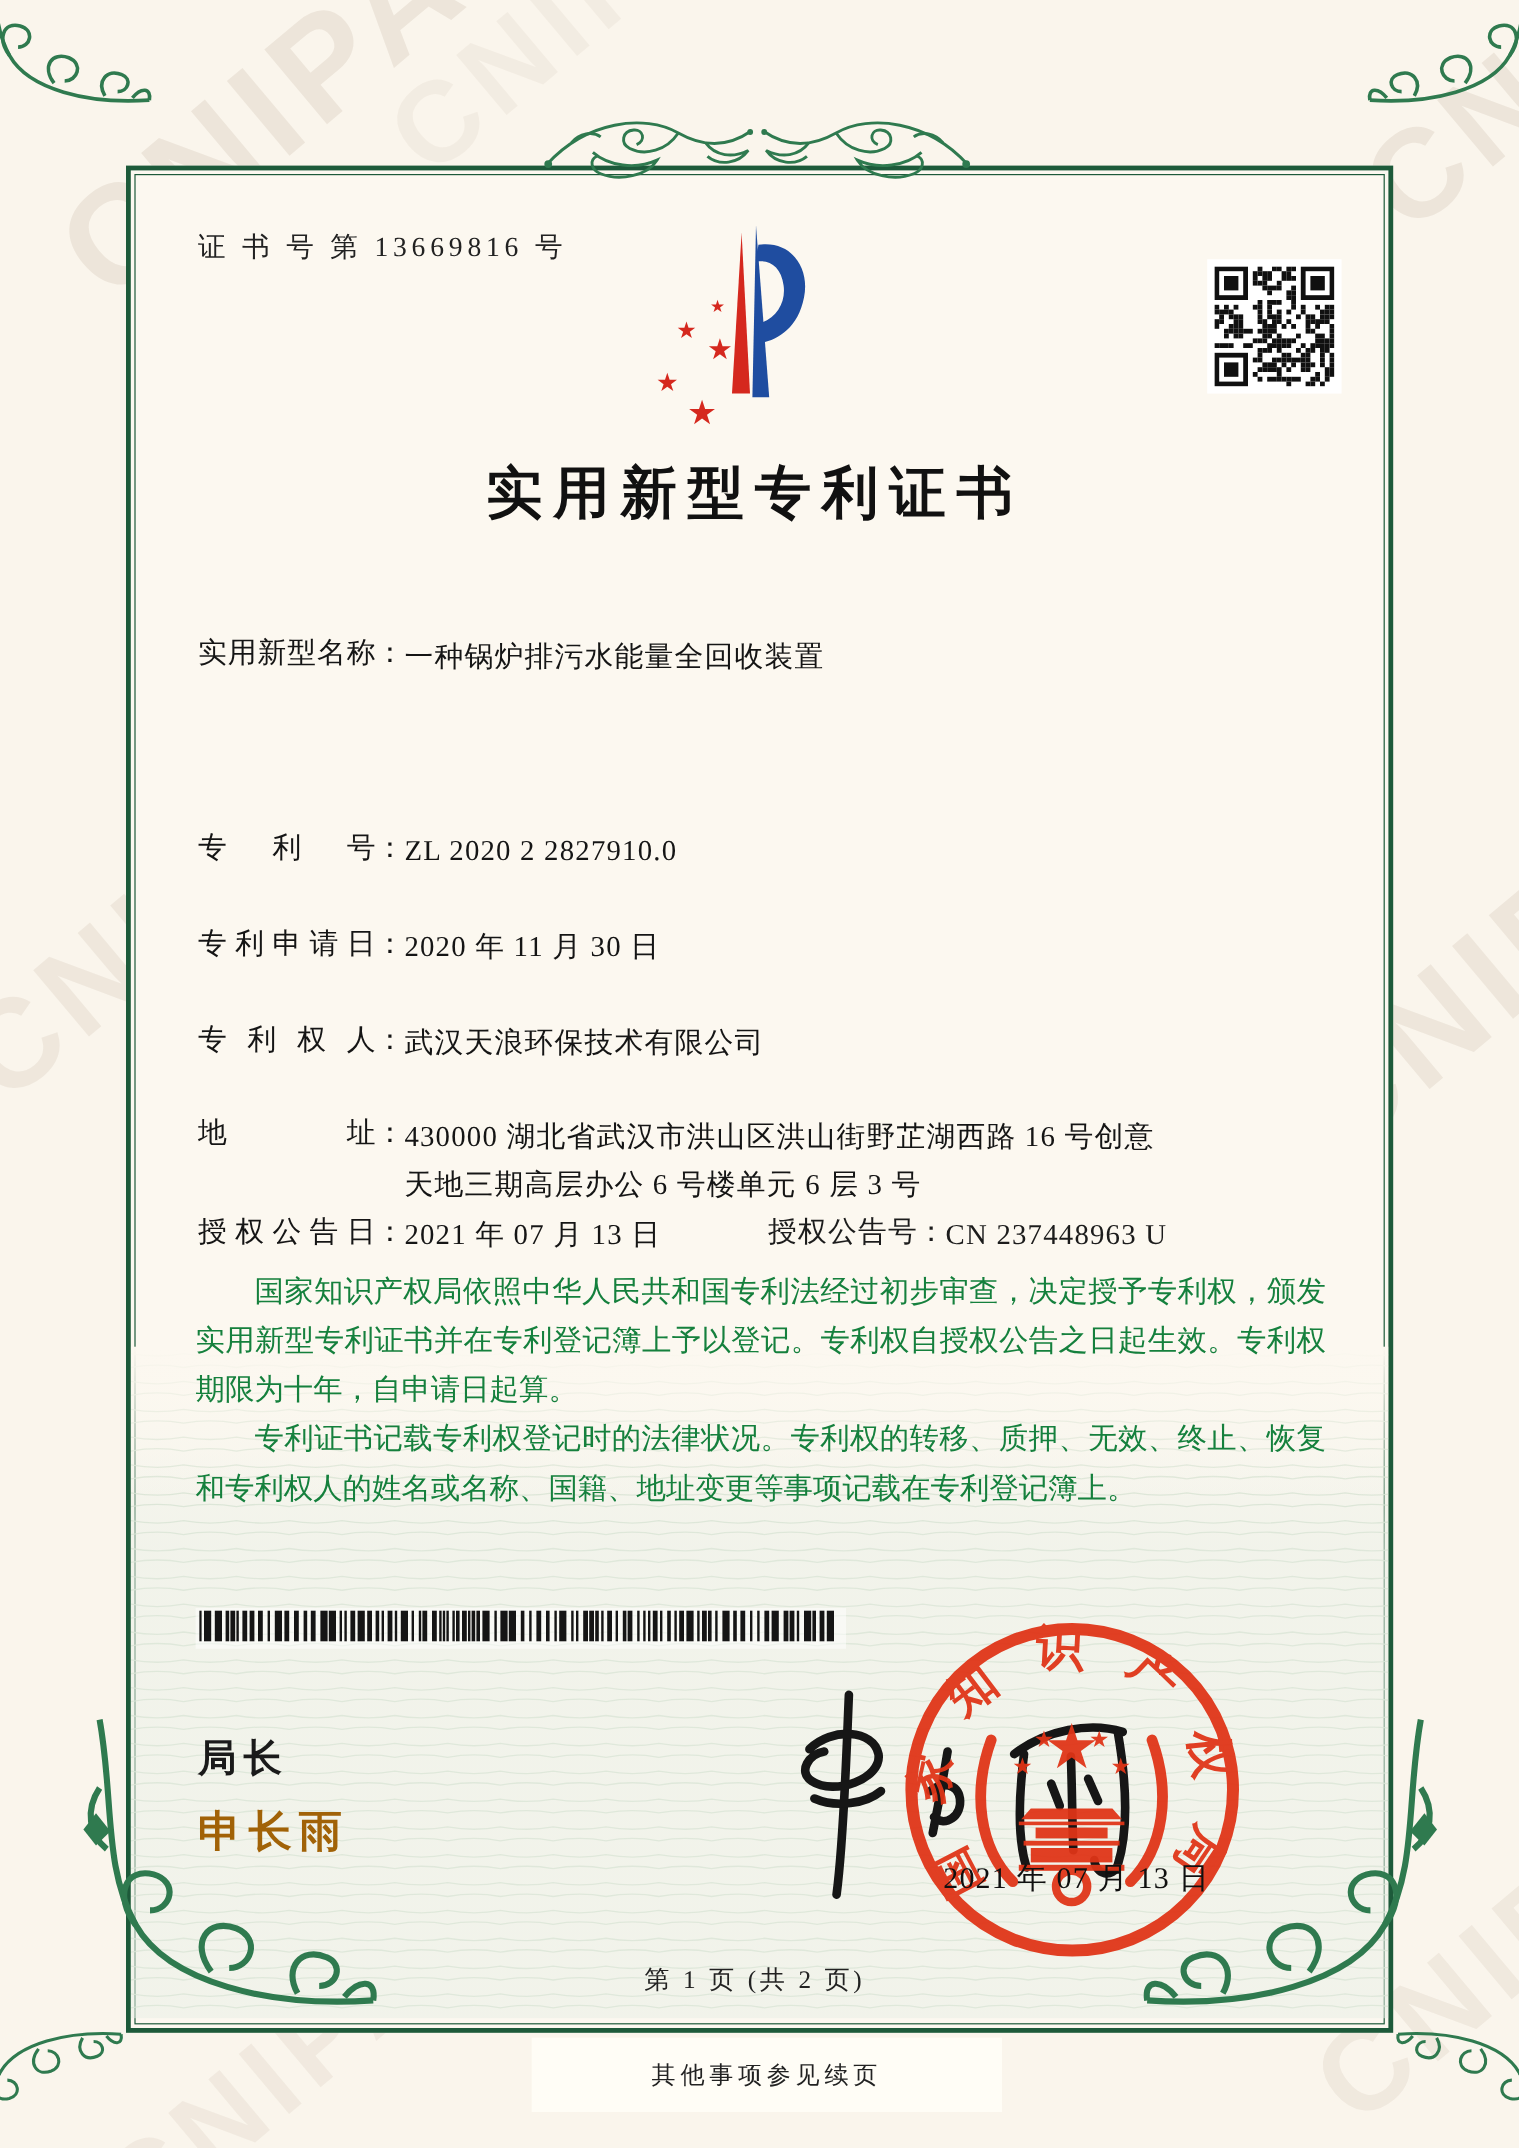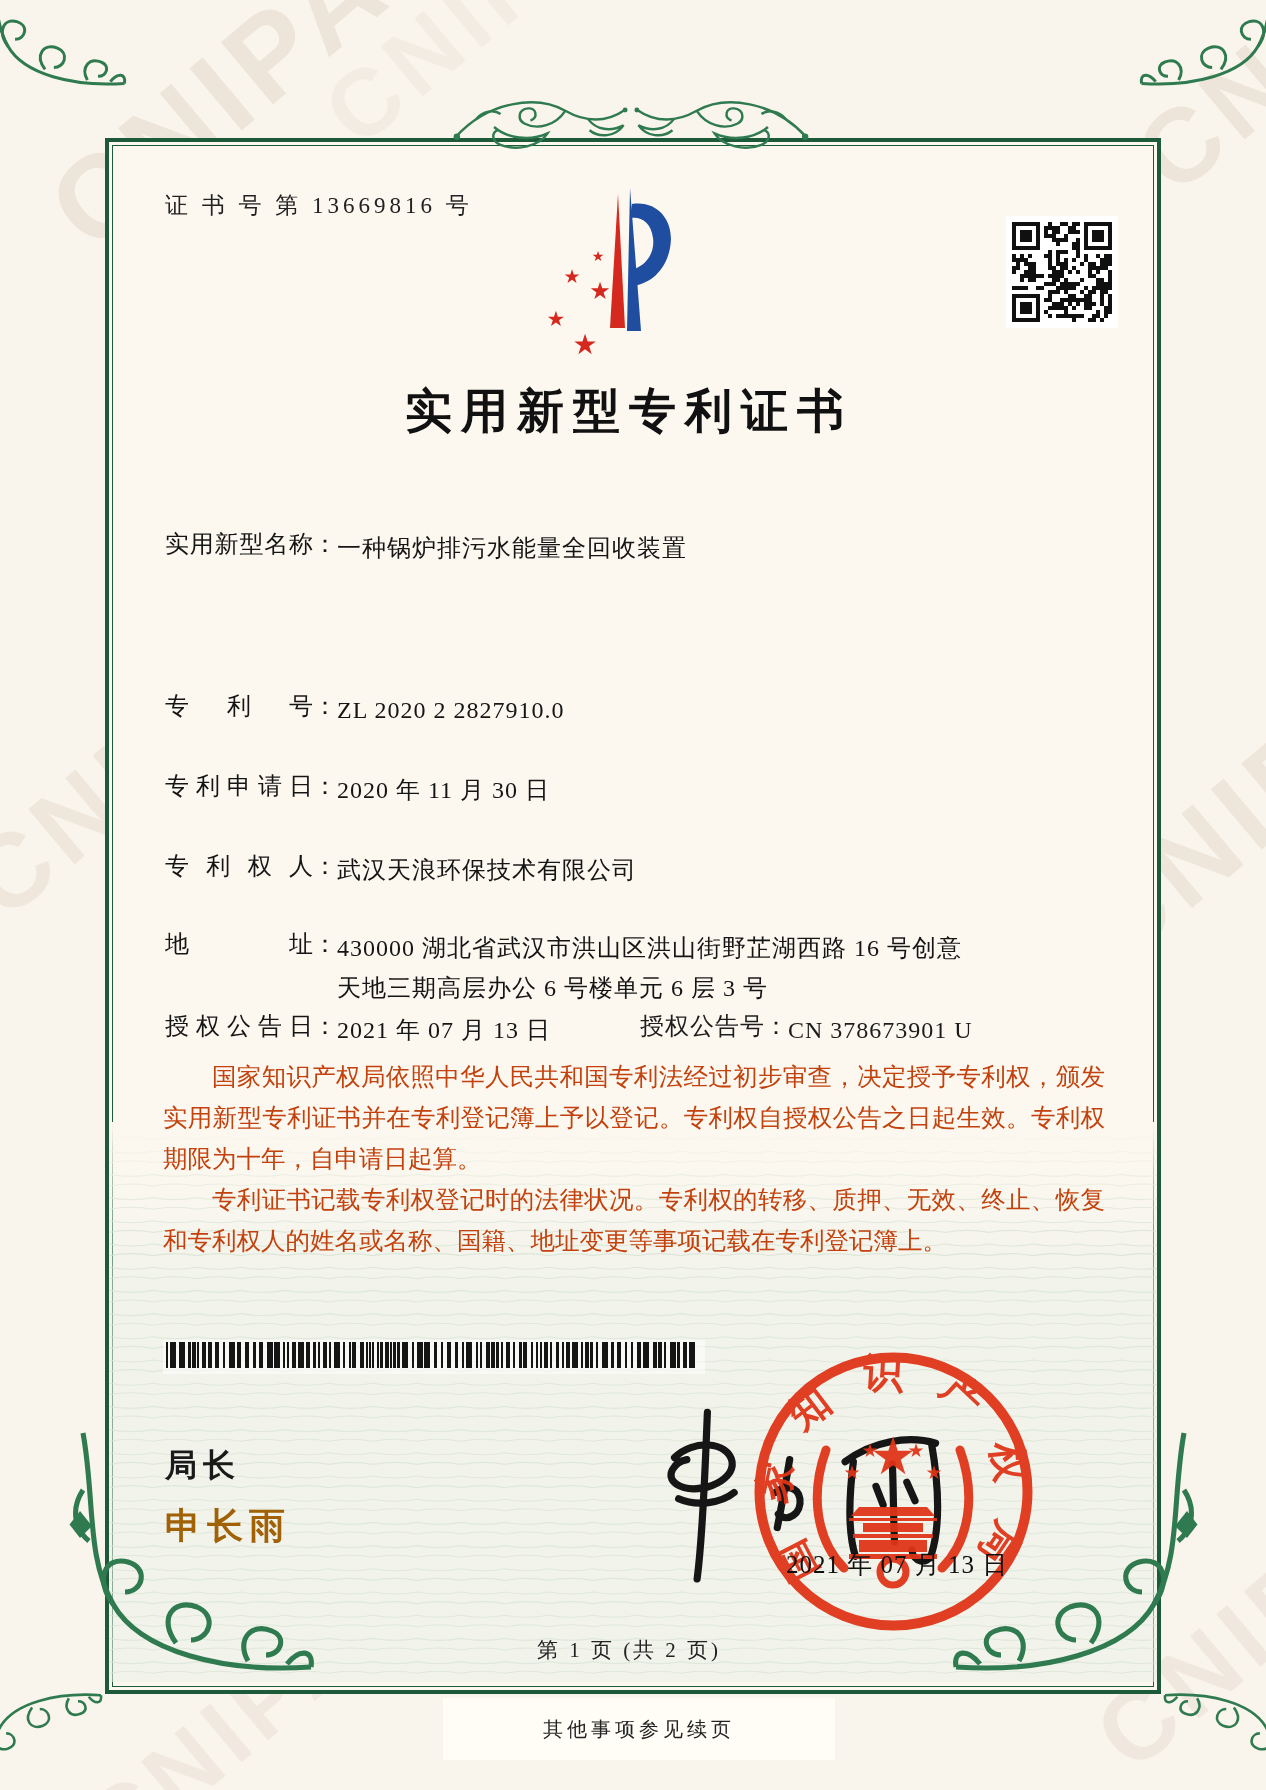--- a/index.html
+++ b/index.html
@@ -43,21 +43,21 @@
   .row{position:absolute;left:165px;font-size:24px;color:#151515;white-space:nowrap;}
   .flabel{display:inline-block;width:148px;text-align:justify;text-align-last:justify;
     vertical-align:top;}
   .colon{display:inline-block;vertical-align:top;}
   .fvalue{display:inline-block;vertical-align:top;letter-spacing:1px;white-space:pre-line;
     max-width:800px;line-height:40px;}
   .row2{position:absolute;left:640px;font-size:24px;white-space:nowrap;}
   .row2 .flabel{width:124px;}
   
   .body-text{position:absolute;left:163px;top:1056px;width:942px;font-size:24.5px;
-    line-height:41px;text-align:justify;color:#c2410c;}
+    line-height:41px;text-align:justify;color:#15803d;}
   .body-text p{margin:0;text-indent:2em;}
   
   .barcode{position:absolute;left:163px;top:1340px;width:536px;height:30px;
     background:rgba(255,255,255,.5);padding:2px 3px;}
   
   .signer-title{position:absolute;left:165px;top:1444px;font-size:32px;font-weight:600;
     letter-spacing:6px;font-family:"Liberation Sans","DejaVu Sans",sans-serif;color:#1a1a1a;}
   .signer-name{position:absolute;left:165px;top:1502px;font-size:36px;font-weight:600;
     letter-spacing:6px;font-family:Liberation Sans, sans-serif;color:#a16207;}
   .signature{position:absolute;left:628px;top:1398px;}
@@ -466,21 +466,21 @@
     <span class="flabel">专利权人</span><span class="colon">：</span><span class="fvalue">武汉天浪环保技术有限公司</span>
   </div>
   <div class="row" style="top:928px">
     <span class="flabel">地址</span><span class="colon">：</span><span class="fvalue">430000  湖北省武汉市洪山区洪山街野芷湖西路 16 号创意
 天地三期高层办公 6 号楼单元 6 层 3 号</span>
   </div>
   <div class="row" style="top:1010px">
     <span class="flabel">授权公告日</span><span class="colon">：</span><span class="fvalue">2021 年 07 月 13 日</span>
   </div>
   <div class="row2" style="top:1010px">
-    <span class="flabel">授权公告号</span><span class="colon">：</span><span class="fvalue">CN 378673901 U</span>
+    <span class="flabel">授权公告号</span><span class="colon">：</span><span class="fvalue">CN 237448963 U</span>
   </div>
 
   <div class="body-text">
     <p>国家知识产权局依照中华人民共和国专利法经过初步审查，决定授予专利权，颁发实用新型专利证书并在专利登记簿上予以登记。专利权自授权公告之日起生效。专利权期限为十年，自申请日起算。</p>
     <p>专利证书记载专利权登记时的法律状况。专利权的转移、质押、无效、终止、恢复和专利权人的姓名或名称、国籍、地址变更等事项记载在专利登记簿上。</p>
   </div>
 
   <div class="barcode z2">
     <svg id="barcode-svg" width="530" height="26" viewBox="0 0 530 26" preserveAspectRatio="none" xmlns="http://www.w3.org/2000/svg">
         <g fill="#151515">

